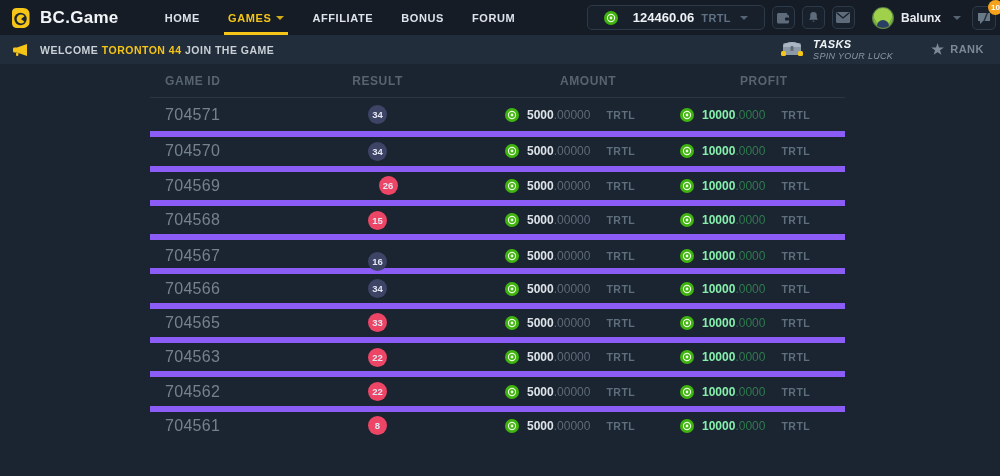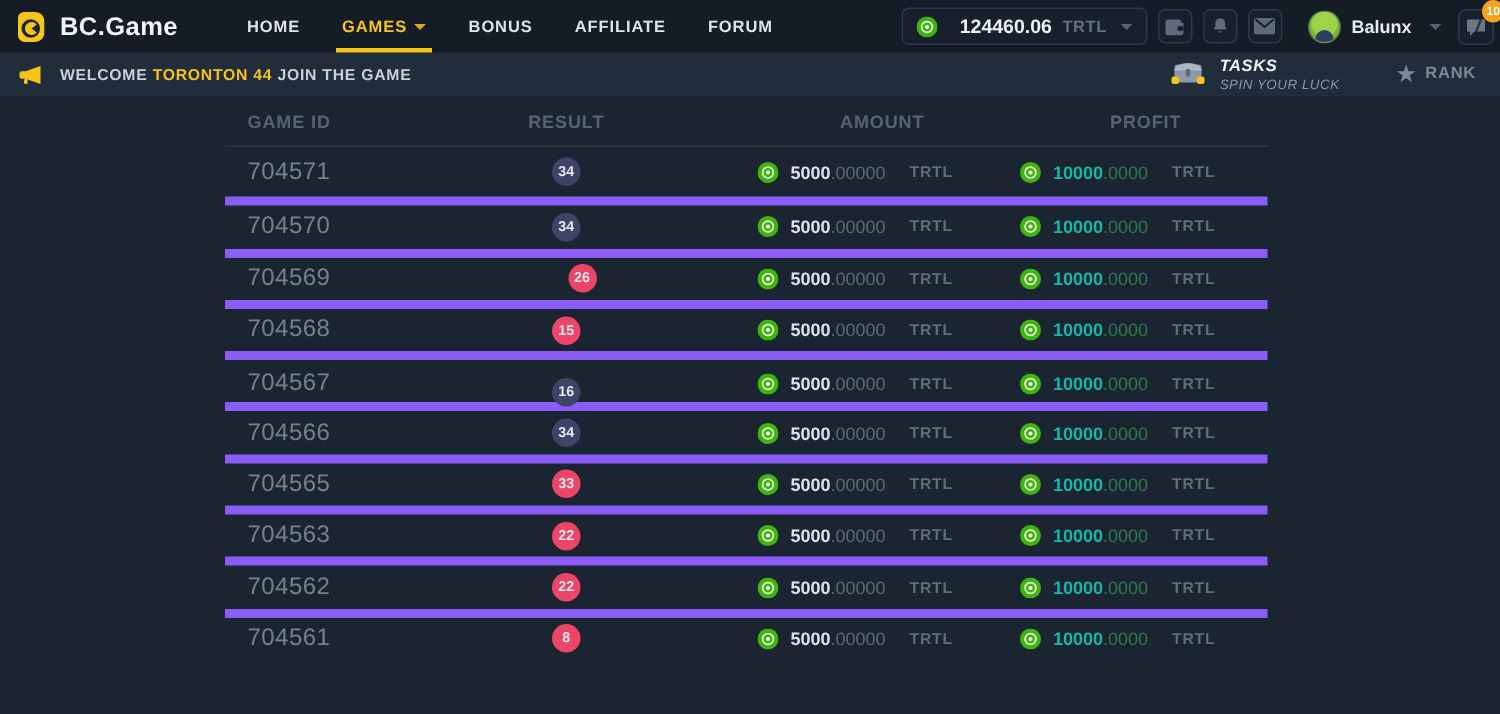--- a/index.html
+++ b/index.html
@@ -30,21 +30,21 @@
     content:""; position:absolute; left:10px; right:10px; bottom:0; height:3px;
     background:#f5c518;
   }
   .caret { display:inline-block; width:0; height:0; margin-left:5px;
     border-left:4px solid transparent; border-right:4px solid transparent;
     border-top:4px solid currentColor; opacity:.85; }
   .topbar-right { margin-left:auto; display:flex; align-items:center; gap:7px; padding-right:4px; }
   .balance-pill {
     display:flex; align-items:center; gap:7px;
     border:1px solid #2d3a49; border-radius:5px;
-    height:25px; padding:0 9px; cursor:pointer; background:#18202b;
+    height:25px; padding:0 16px; cursor:pointer; background:#18202b;
   }
   .balance-amount { font-size:13px; font-weight:bold; color:#eef2f5; }
   .balance-currency { font-size:11px; font-weight:bold; color:#5f7183; letter-spacing:.4px;
     display:flex; align-items:center; gap:4px; }
   .icon-btn {
     width:23px; height:23px; border:1px solid #2d3a49; border-radius:5px;
     display:flex; align-items:center; justify-content:center; cursor:pointer;
     color:#5d6b7a; background:#18202b;
   }
   .user-chip { display:flex; align-items:center; gap:7px; margin-left:10px; cursor:pointer; }
@@ -100,21 +100,21 @@
   .result-badge {
     width:19px; height:19px; border-radius:50%;
     display:flex; align-items:center; justify-content:center;
     font-size:9.5px; font-weight:bold; color:#e3e7f2;
   }
   .cell-money { display:flex; align-items:center; padding-left:65px; font-size:12px; }
   .cell-money.profit { padding-left:25px; }
   .coin { width:14px; height:14px; margin-right:8px; flex:0 0 auto; }
   .money-int { font-weight:bold; color:#dde3e8; }
   .money-frac { color:#5d6a77; }
-  .profit .money-int { color:#14b8a6; }
+  .profit .money-int { color:#86efac; }
   .profit .money-frac { color:#2f7a4e; }
   .money-cur { margin-left:16px; font-size:10.5px; font-weight:bold; color:#5f6e7c; letter-spacing:.5px; }
 
   svg { display:block; }
 </style>
 </head>
 <body>
 
 <div class="topbar">
   <div class="brand">
@@ -130,24 +130,24 @@
 
   <div class="nav">
     <div class="nav-item">
         <span>HOME</span>
       </div>
     <div class="nav-item active">
         <span>GAMES</span>
         <span class="caret"></span>
       </div>
     <div class="nav-item">
-        <span>BONUS</span>
+        <span>AFFILIATE</span>
       </div>
     <div class="nav-item">
-        <span>AFFILIATE</span>
+        <span>BONUS</span>
       </div>
     <div class="nav-item">
         <span>FORUM</span>
       </div>
   </div>
 
   <div class="topbar-right">
     <div class="balance-pill">
       <span>
         <svg class="coin" width="14" height="14" viewBox="0 0 14 14">

